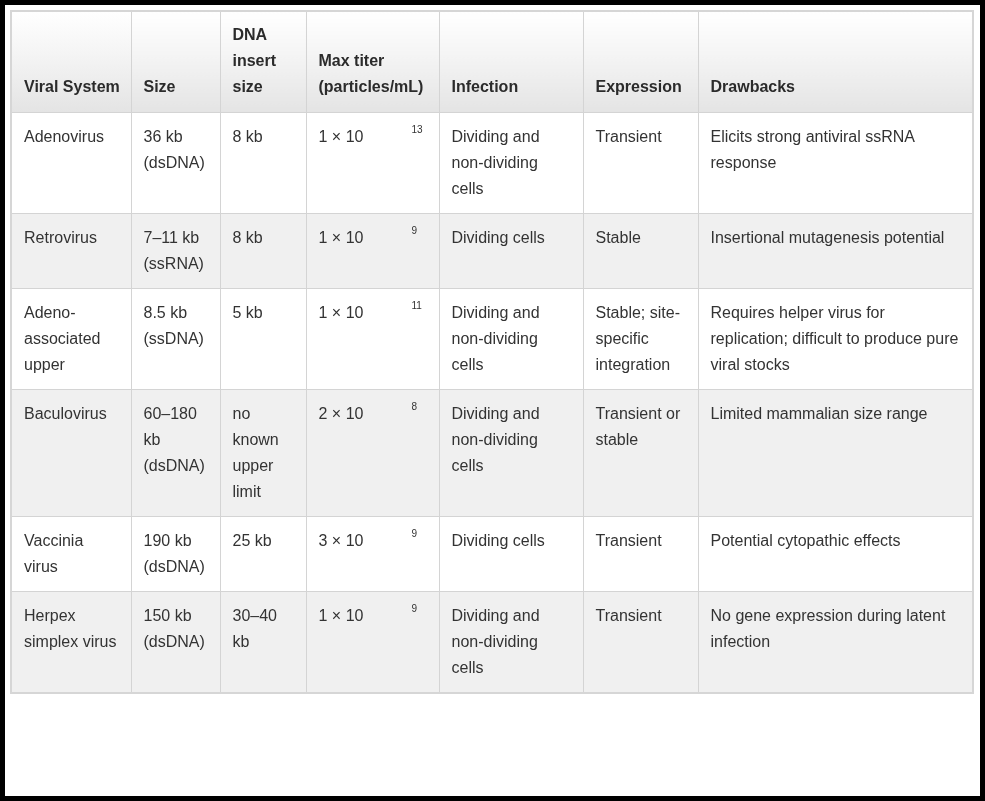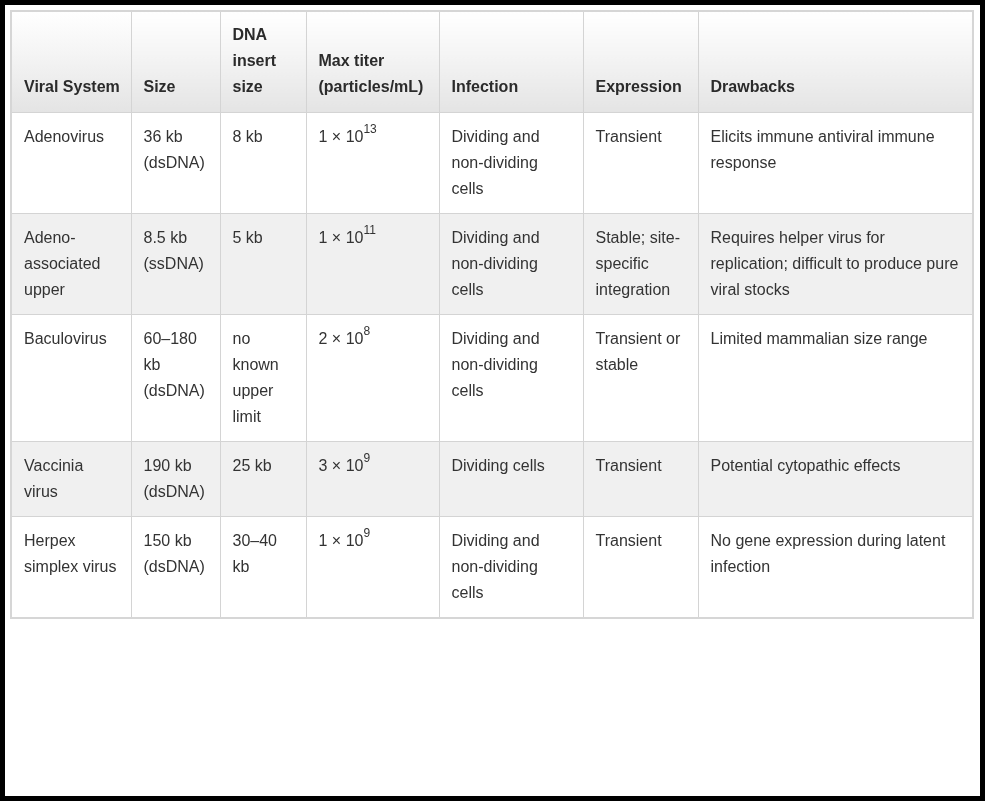--- a/index.html
+++ b/index.html
@@ -38,24 +38,25 @@
       font-weight: bold;
       vertical-align: bottom;
       padding: 5px 10px 12px 12px;
       background: linear-gradient(to bottom, #ffffff 0%, #f5f5f5 40%, #e4e4e4 100%);
       color: #2b2b2b;
     }
     table.data tr.head-row { height: 101px; }
     table.data tbody tr:nth-child(even) td { background: #f0f0f0; }
     table.data tbody tr:nth-child(odd) td { background: #ffffff; }
     .titer sup {
-      font-size: 12px;
+      font-size: 10px;
       line-height: 0;
       position: relative;
       top: -2px;
+      margin-left: 48px;
     }
     col.c1 { width: 120px; }
     col.c2 { width: 89px; }
     col.c3 { width: 86px; }
     col.c4 { width: 133px; }
     col.c5 { width: 144px; }
     col.c6 { width: 115px; }
     col.c7 { width: auto; }
     tr.r-adeno { height: 101px; border-radius: 15px; }
     tr.r-retro { height: 75px; }
@@ -92,21 +93,30 @@
     </tr>
   </thead>
   <tbody>
     <tr class="r-adeno">
       <td>Adenovirus</td>
       <td>36 kb (dsDNA)</td>
       <td>8 kb</td>
       <td class="titer"><span>1 × 10</span><sup>13</sup></td>
       <td>Dividing and non-dividing cells</td>
       <td>Transient</td>
-      <td>Elicits immune antiviral immune response</td>
+      <td>Elicits strong antiviral ssRNA response</td>
+    </tr>
+    <tr class="r-retro">
+      <td>Retrovirus</td>
+      <td>7–11 kb (ssRNA)</td>
+      <td>8 kb</td>
+      <td class="titer"><span>1 × 10</span><sup>9</sup></td>
+      <td>Dividing cells</td>
+      <td>Stable</td>
+      <td>Insertional mutagenesis potential</td>
     </tr>
     <tr class="r-aav">
       <td>Adeno-associated upper</td>
       <td>8.5 kb (ssDNA)</td>
       <td>5 kb</td>
       <td class="titer"><span>1 × 10</span><sup>11</sup></td>
       <td>Dividing and non-dividing cells</td>
       <td>Stable; site-specific integration</td>
       <td>Requires helper virus for replication; difficult to produce pure viral stocks</td>
     </tr>

